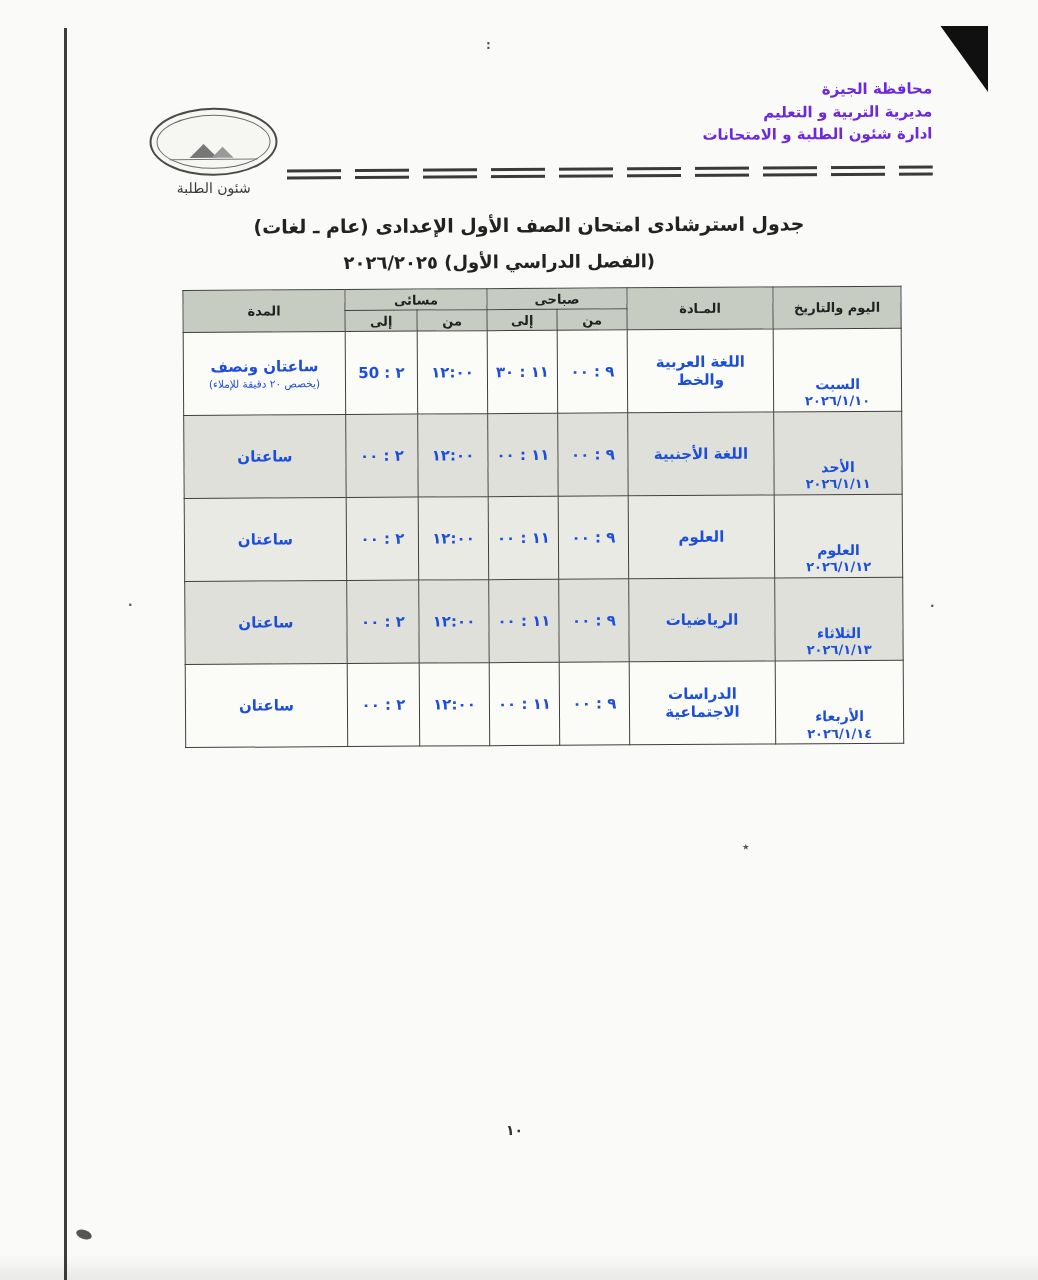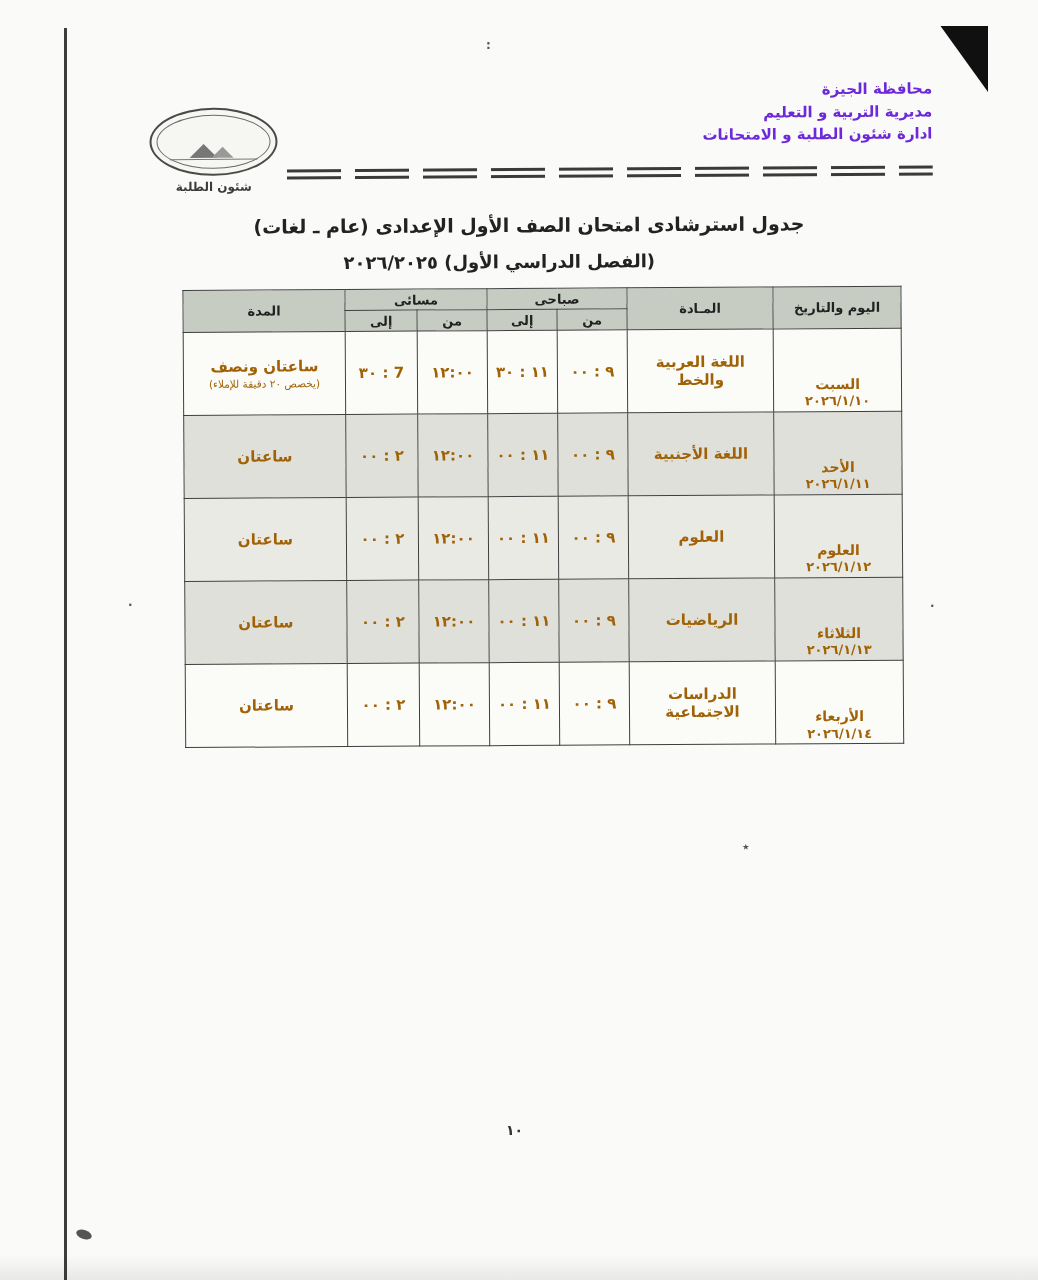--- a/index.html
+++ b/index.html
@@ -33,35 +33,35 @@
 
   
   .stamp{position:absolute;left:148px;top:106px;width:134px;height:96px;text-align:center;direction:rtl;}
   .stamp-oval{position:relative;width:124px;height:64px;margin:0 auto;border:2px solid #4a4a4a;border-radius:50%;
     background:#f6f6f2;}
   .stamp-oval .inner{position:absolute;inset:5px;border:1px solid #6a6a6a;border-radius:50%;}
   .stamp-oval .pyramid{position:absolute;bottom:16px;left:38px;width:0;height:0;
     border-left:14px solid transparent;border-right:14px solid transparent;border-bottom:14px solid #777;}
   .stamp-oval .pyramid.p2{left:60px;border-bottom-color:#999;border-left-width:11px;border-right-width:11px;border-bottom-width:11px;}
   .stamp-oval .ground{position:absolute;bottom:14px;left:18px;right:18px;height:1px;background:#777;}
-  .stamp-caption{margin-top:4px;font-size:12px;font-weight:bold;color:#3b3b3b;}
+  .stamp-caption{margin-top:4px;font-size:14px;font-weight:normal;color:#3b3b3b;}
 
   
   .title-1{position:absolute;top:214px;left:150px;width:760px;text-align:center;
     font-size:19px;font-weight:bold;color:#222;}
   .title-2{position:absolute;top:251px;left:120px;width:760px;text-align:center;
     font-size:18px;font-weight:bold;color:#222;}
 
   
   table.exam{position:absolute;top:288px;left:183px;width:718px;border-collapse:collapse;direction:rtl;
     table-layout:fixed;background:#fbfbf8;}
   table.exam th,table.exam td{border:1.6px solid #3f3f3f;text-align:center;vertical-align:middle;
     padding:1px 2px;overflow:hidden;}
   table.exam th{background:#c6ccc2;font-size:13px;font-weight:bold;color:#222;height:18px;}
-  table.exam td{font-size:15px;font-weight:bold;color:#a16207;}
+  table.exam td{font-size:15px;font-weight:bold;color:#1d4ed8;}
   tr.data-row{height:61px;}
   tr.tint-a{background:#dee0d9;}
   tr.tint-b{background:#e9eae4;}
   .day-line{font-size:14px;line-height:1.3;margin-top:45px;}
   .date-line{font-size:13px;line-height:1.3;}
   .duration-note{font-size:10.5px;font-weight:normal;margin-top:2px;}
 
   .page-number{position:absolute;top:1122px;left:0;width:1020px;text-align:center;
     font-size:14px;font-weight:bold;color:#333;}
 </style>
@@ -135,21 +135,21 @@
 
         <tr class="data-row">
           <td>
             <div class="day-line">السبت</div>
             <div class="date-line">٢٠٢٦/١/١٠</div>
           </td>
           <td>اللغة العربية والخط</td>
           <td>٩ : ٠٠</td>
           <td>١١ : ٣٠</td>
           <td>١٢:٠٠</td>
-          <td>7 : ٣٠</td>
+          <td>٢ : 50</td>
           <td>
             <div>ساعتان ونصف</div>
             <div class="duration-note">(يخصص ٢٠ دقيقة للإملاء)</div>
           </td>
         </tr>
 
         <tr class="data-row tint-a">
           <td>
             <div class="day-line">الأحد</div>
             <div class="date-line">٢٠٢٦/١/١١</div>

